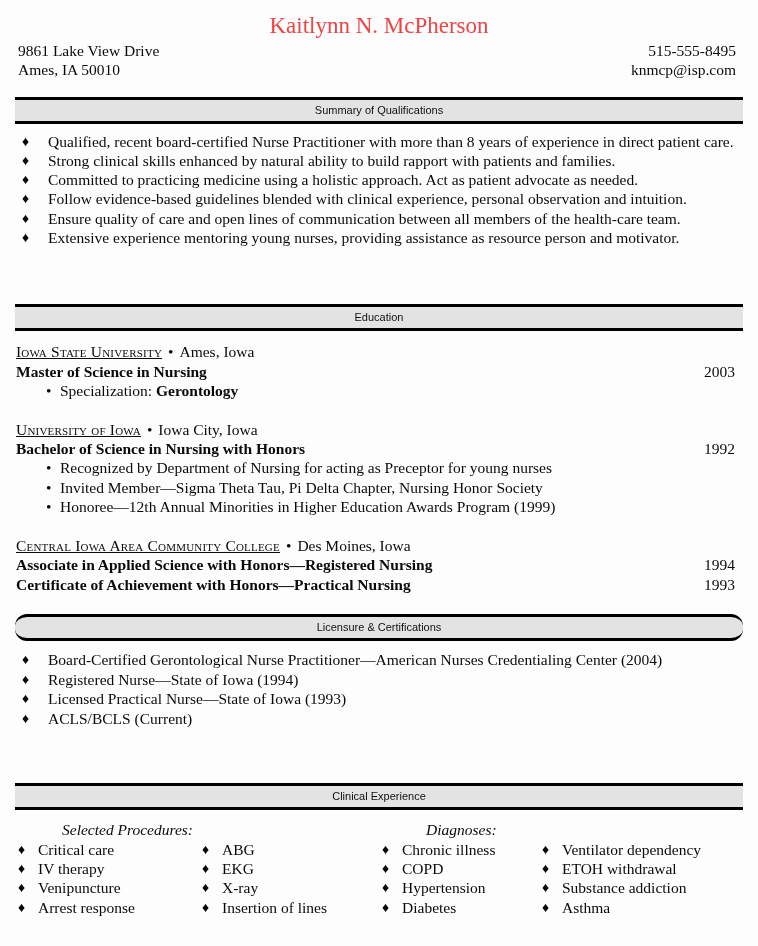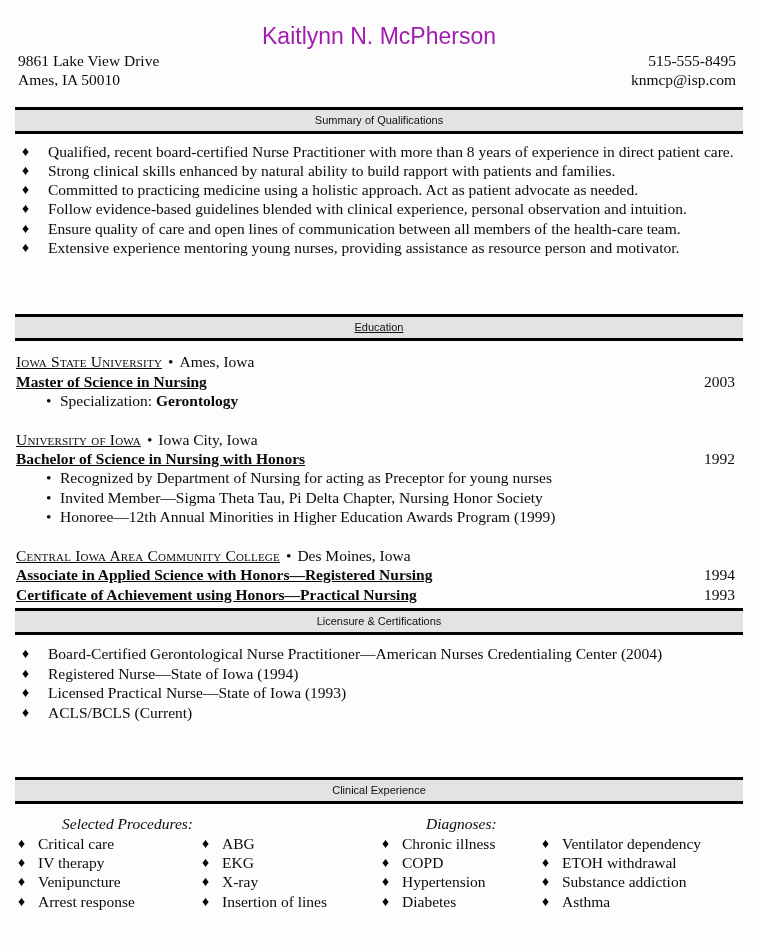--- a/index.html
+++ b/index.html
@@ -3,45 +3,45 @@
 <meta charset="utf-8">
 <style>
   html,body{margin:0;padding:0;}
   body{
     width:758px;height:946px;background:#fdfdfd;color:#0a0a0a;
     font-family:"Liberation Serif", serif;font-size:15.5px;line-height:19.3px;
     overflow:hidden;
   }
   .page{width:758px;height:946px;position:relative;}
   .name{
-    padding-top:22px;text-align:center;
-    font-family:Liberation Sans, sans-serif;font-size:23px;line-height:28px;
-    color:#a21caf;
+    padding-top:12px;text-align:center;
+    font-family:Liberation Serif, serif;font-size:23px;line-height:28px;
+    color:#ef4444;
   }
   .contact{display:flex;justify-content:space-between;margin:1px 22px 0 18px;}
   .c-right{text-align:right;}
   .band{
     margin:0 15px;background:#e3e3e3;
     border-top:3px solid #000;border-bottom:3px solid #000;
     text-align:center;font-family:"Liberation Sans", sans-serif;
     font-size:11px;line-height:20px;padding:0 0 1px 0;color:#111;
   }
   #band-summary{margin-top:17px;}
-  #band-education{margin-top:57px;text-decoration:underline;}
-  #band-licensure{margin-top:4px;}
+  #band-education{margin-top:57px;}
+  #band-licensure{margin-top:20px;border-radius:12px;}
   #band-clinical{margin-top:55px;}
   ul.dlist{list-style:none;margin:8px 20px 0 16px;padding:0;}
   li.ditem{display:flex;}
   .dbul{flex:0 0 26px;margin-left:6px;font-size:14px;}
   .edu{margin:11px 23px 0 16px;}
   .edu-entry + .edu-entry{margin-top:19px;}
   .inst{font-variant:small-caps;text-decoration:underline;letter-spacing:.2px;}
   .sep{margin:0 6px;}
   .degree-row{display:flex;justify-content:space-between;line-height:19.5px;}
-  .degree{font-weight:bold;text-decoration:underline;}
+  .degree{font-weight:bold;}
   .edu-b{display:flex;margin-left:30px;line-height:19.5px;}
   .dot{flex:0 0 14px;}
   .edu-b b{font-weight:bold;}
   ul#licensure-list{margin-top:9px;}
   ul#licensure-list li{line-height:19.5px;}
   .clinical{margin:10px 10px 0 18px;}
   .clin-labels{display:flex;font-style:italic;line-height:19.5px;}
   .clin-labels .proc{width:364px;margin-left:44px;}
   .clin-cols{display:flex;}
   .clin-col{display:flex;flex-direction:column;}
@@ -143,21 +143,21 @@
 
     <div class="edu-entry">
       <div class="inst-line">
         <span class="inst">Central Iowa Area Community College</span><span class="sep">•</span><span>Des Moines, Iowa</span>
       </div>
       <div class="degree-row">
         <span class="degree">Associate in Applied Science with Honors—Registered Nursing</span>
         <span class="year">1994</span>
       </div>
       <div class="degree-row">
-        <span class="degree">Certificate of Achievement using Honors—Practical Nursing</span>
+        <span class="degree">Certificate of Achievement with Honors—Practical Nursing</span>
         <span class="year">1993</span>
       </div>
     </div>
 
   </div>
 
   <div class="band" id="band-licensure">
     <span>Licensure &amp; Certifications</span>
   </div>
   <ul class="dlist" id="licensure-list">

